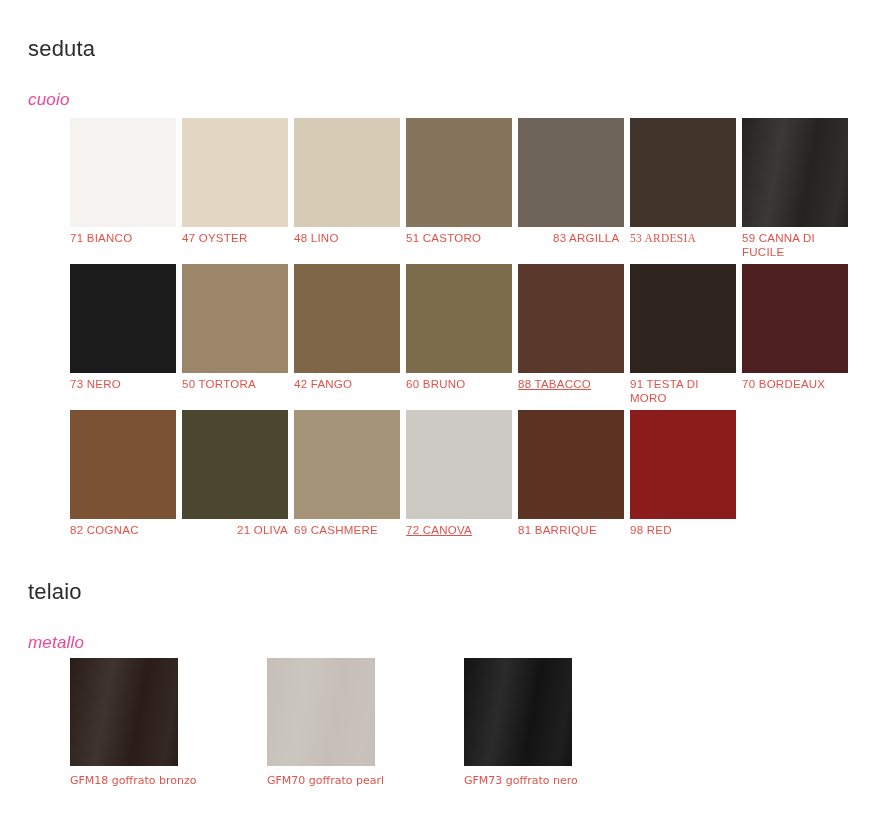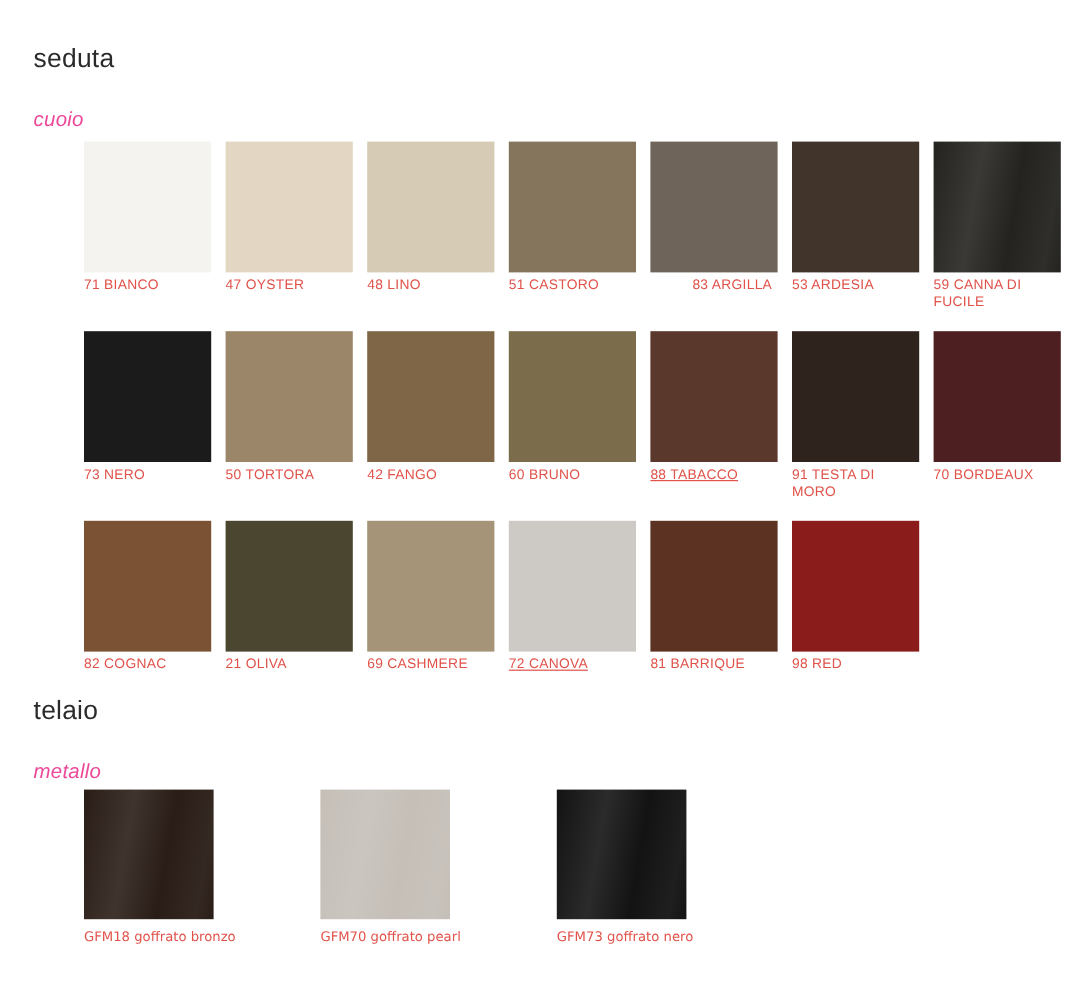--- a/index.html
+++ b/index.html
@@ -49,21 +49,20 @@
     position: absolute;
     left: 70px;
     display: grid;
   }
   #grid-cuoio {
     top: 118px;
     width: 790px;
     grid-template-columns: repeat(7, 106px);
     grid-column-gap: 6px;
     grid-row-gap: 0px;
-    gap: 12px;
   }
   #grid-metallo {
     top: 658px;
     width: 810px;
     grid-template-columns: repeat(4, 108px);
     grid-column-gap: 89px;
   }
 
   .swatch-cell {
     display: block;
@@ -150,21 +149,21 @@
     <div class="swatch-cell">
       <span class="swatch-chip" style="background: rgb(133, 117, 92);"></span>
       <span class="swatch-label" style="color: rgb(224, 82, 74);">51 CASTORO</span>
     </div>
     <div class="swatch-cell">
       <span class="swatch-chip" style="background: rgb(110, 100, 89);"></span>
       <span class="swatch-label" style="color: rgb(224, 82, 74); margin-left: 35px;">83 ARGILLA</span>
     </div>
     <div class="swatch-cell">
       <span class="swatch-chip grain" style="background: rgb(64, 52, 43);"></span>
-      <span class="swatch-label" style="color: rgb(224, 82, 74);">53 ARDESIA</span>
+      <span class="swatch-label" style="color: rgb(224, 82, 74); font-family: Liberation Serif, serif;">53 ARDESIA</span>
     </div>
     <div class="swatch-cell">
       <span class="swatch-chip sheen grain" style="background: rgb(36, 35, 31);"></span>
       <span class="swatch-label" style="color: rgb(224, 82, 74);">59 CANNA DI FUCILE</span>
     </div>
     <div class="swatch-cell">
       <span class="swatch-chip" style="background: rgb(27, 27, 27);"></span>
       <span class="swatch-label" style="color: rgb(224, 82, 74);">73 NERO</span>
     </div>
     <div class="swatch-cell">
@@ -190,21 +189,21 @@
     <div class="swatch-cell">
       <span class="swatch-chip" style="background: rgb(77, 31, 33);"></span>
       <span class="swatch-label" style="color: rgb(224, 82, 74);">70 BORDEAUX</span>
     </div>
     <div class="swatch-cell">
       <span class="swatch-chip" style="background: rgb(124, 82, 52);"></span>
       <span class="swatch-label" style="color: rgb(224, 82, 74);">82 COGNAC</span>
     </div>
     <div class="swatch-cell">
       <span class="swatch-chip" style="background: rgb(74, 70, 48);"></span>
-      <span class="swatch-label" style="color: rgb(224, 82, 74);">21 OLIVA</span>
+      <span class="swatch-label" style="color: rgb(224, 82, 74); text-align: right;">21 OLIVA</span>
     </div>
     <div class="swatch-cell">
       <span class="swatch-chip" style="background: rgb(165, 148, 120);"></span>
       <span class="swatch-label" style="color: rgb(224, 82, 74);">69 CASHMERE</span>
     </div>
     <div class="swatch-cell">
       <span class="swatch-chip grain" style="background: rgb(205, 201, 197);"></span>
       <span class="swatch-label" style="color: rgb(224, 82, 74); text-decoration: underline;">72 CANOVA</span>
     </div>
     <div class="swatch-cell">

